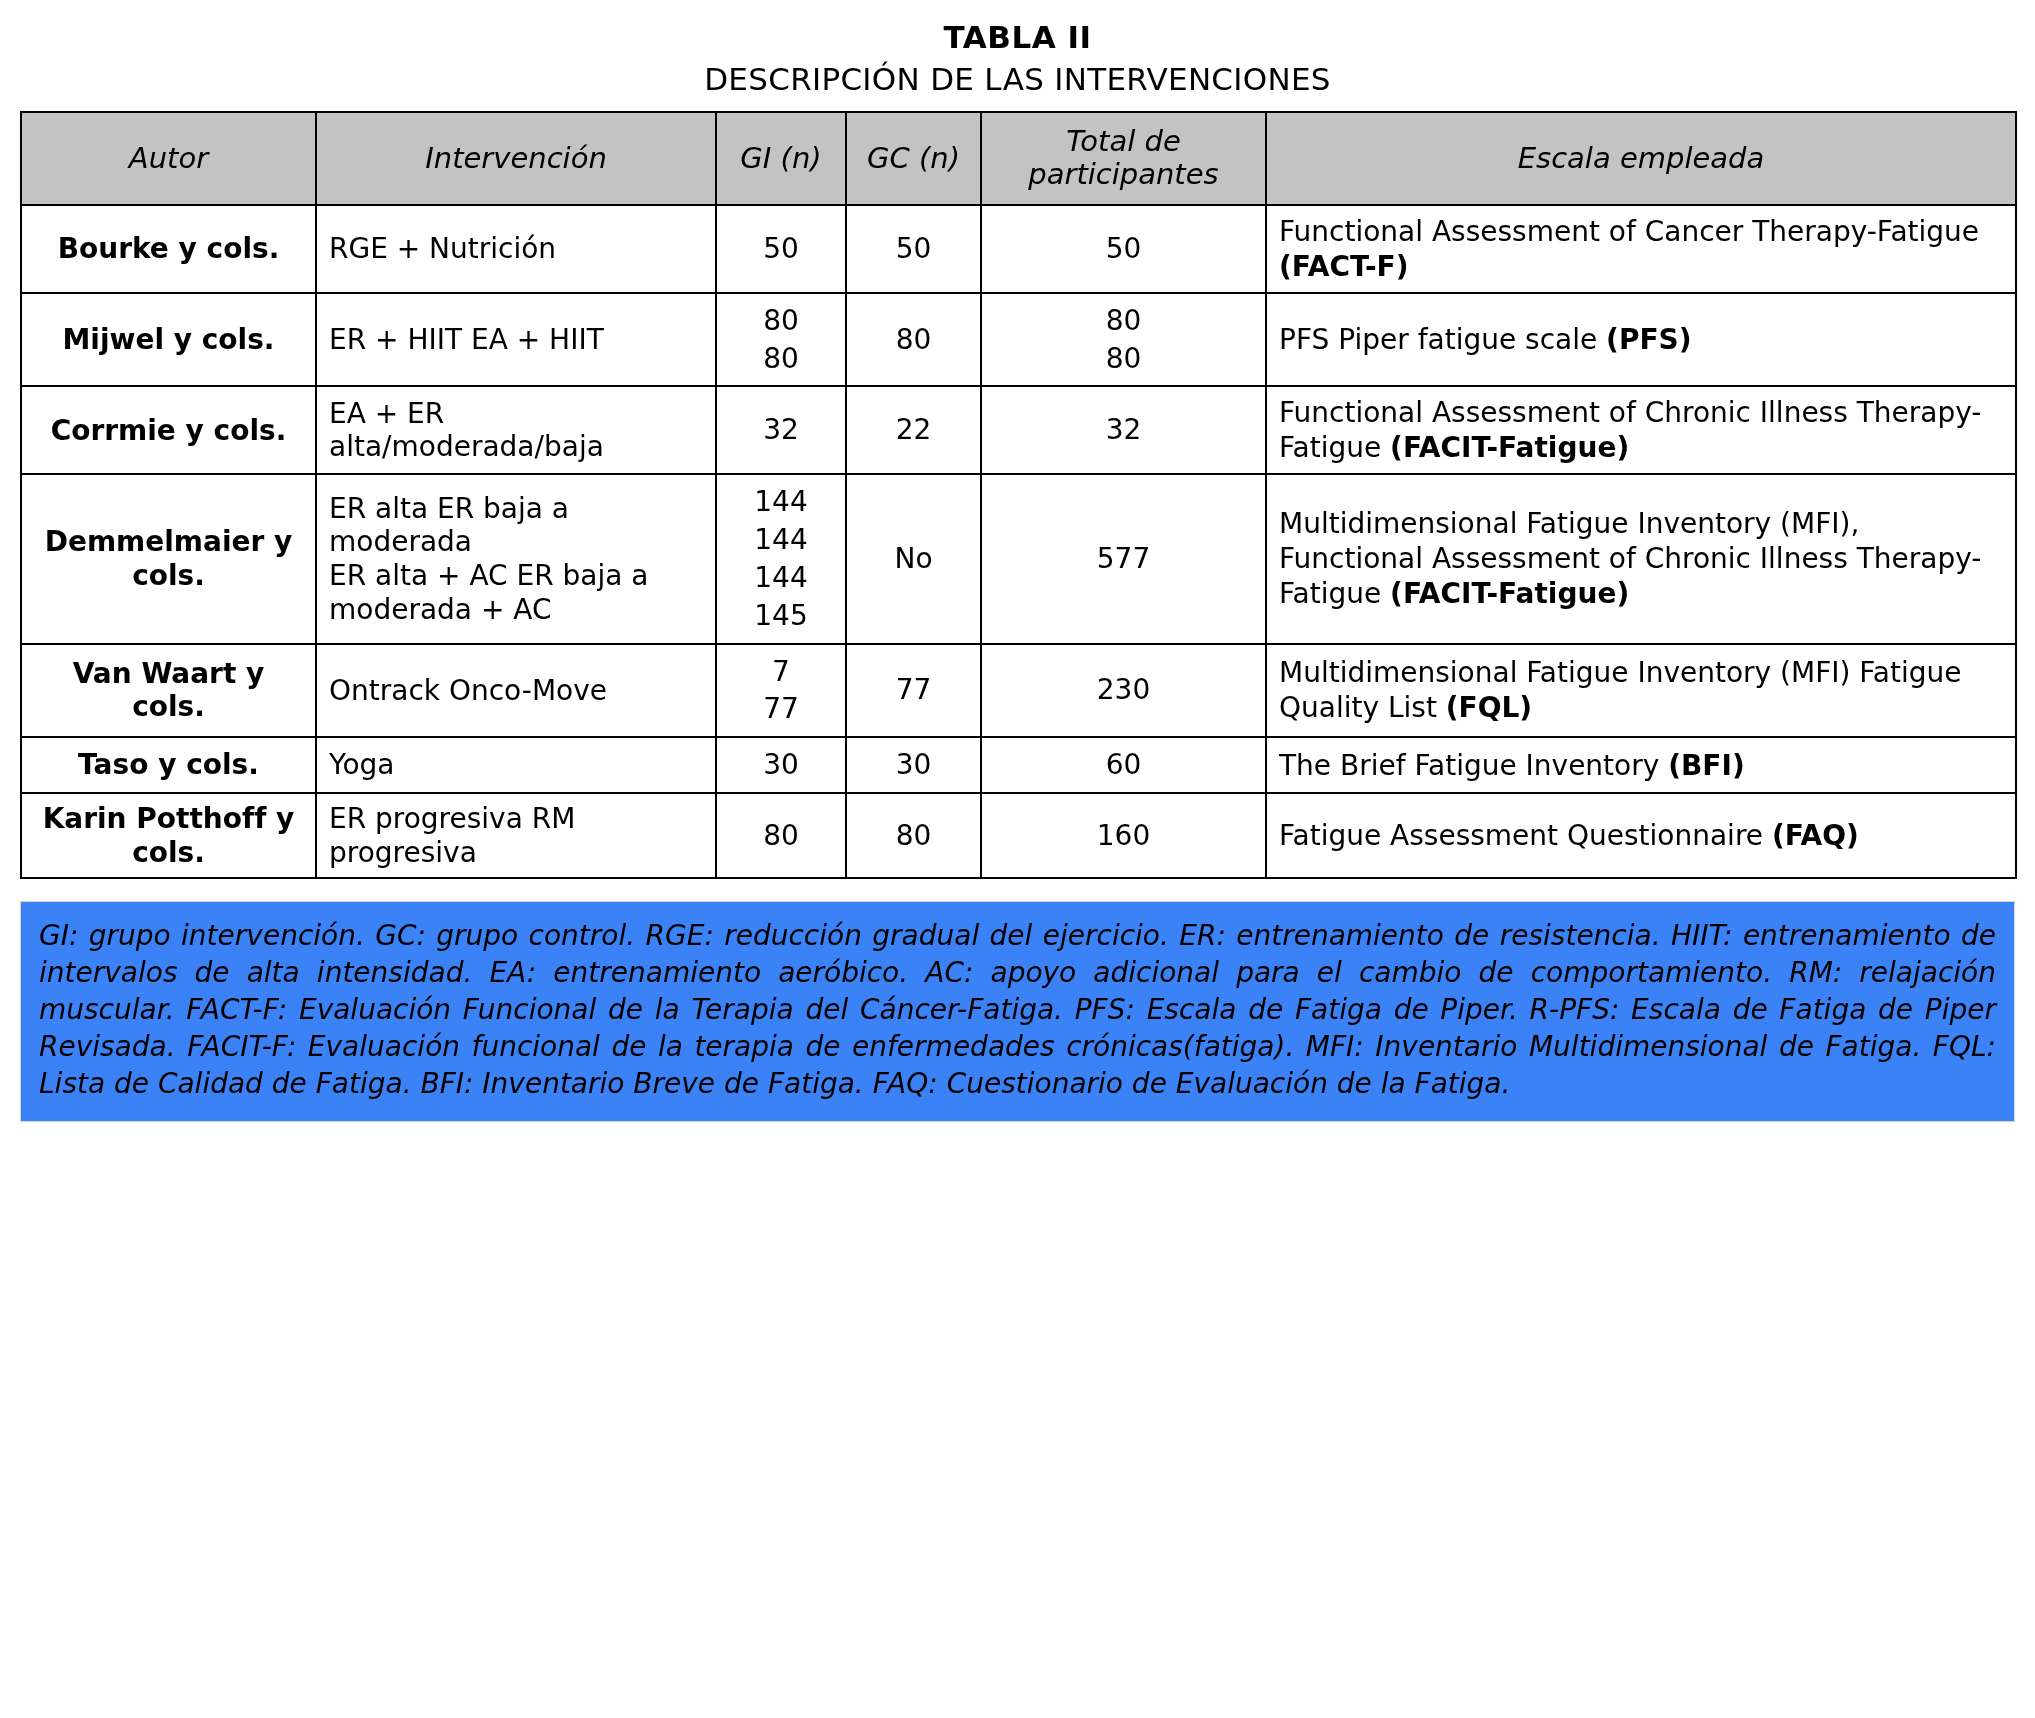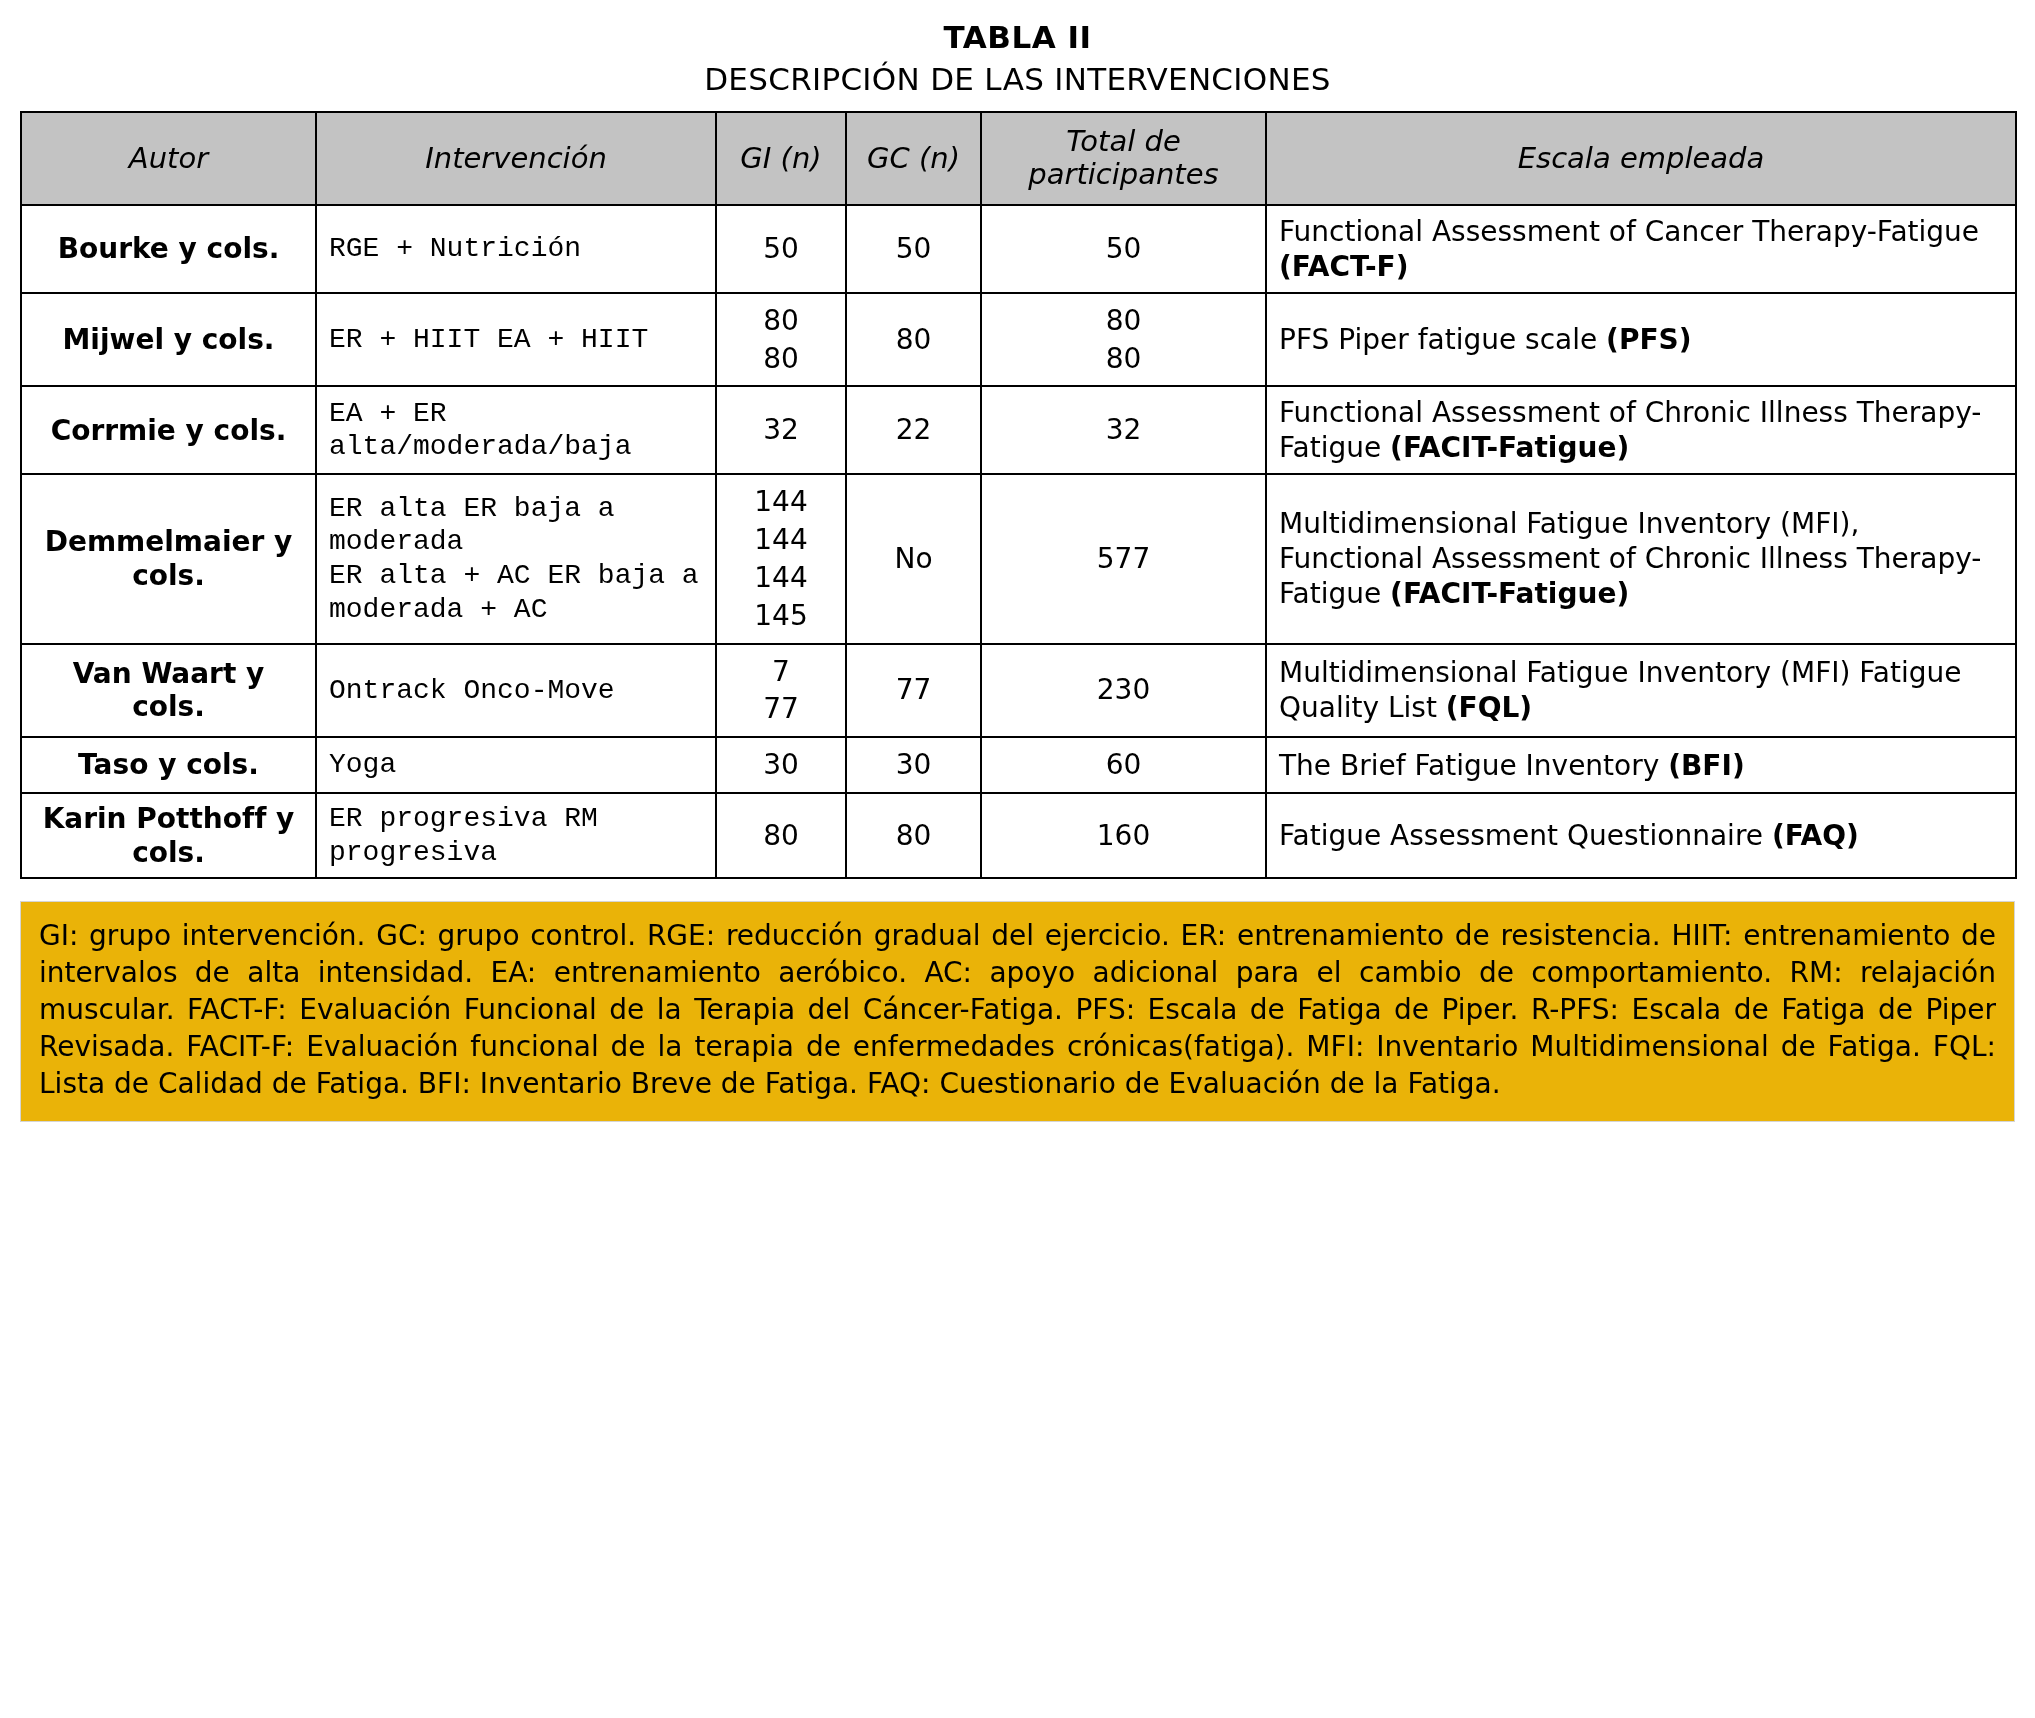--- a/index.html
+++ b/index.html
@@ -60,43 +60,43 @@
   col.c-total    { width: 285px; }
   col.c-escala   { width: 750px; }
 
   td.autor {
     font-weight: bold;
     line-height: 1.2;
     text-align: center;
   }
   td.interv {
     line-height: 1.2;
-    font-family: Liberation Mono, monospace;
   }
   td.num {
     text-align: center;
     line-height: 1.35;
   }
   td.escala {
     line-height: 1.25;
   }
   td.escala b { font-weight: bold; }
 
   .multi-line span { display: block; }
 
   .footnote {
     margin: 22px auto 0 auto;
     width: 1995px;
-    background: #eab308;
+    background: #3b82f6;
     border: 1px solid #d5d5d5;
     box-sizing: border-box;
     padding: 16px 18px 18px 18px;
     font-size: 28px;
     line-height: 1.32;
     text-align: justify;
+    font-style: italic;
   }
 </style>
 </head>
 <body>
 
 <div class="title-block">
   <div class="title-main">TABLA II</div>
   <div class="title-sub">DESCRIPCIÓN DE LAS INTERVENCIONES</div>
 </div>
 

